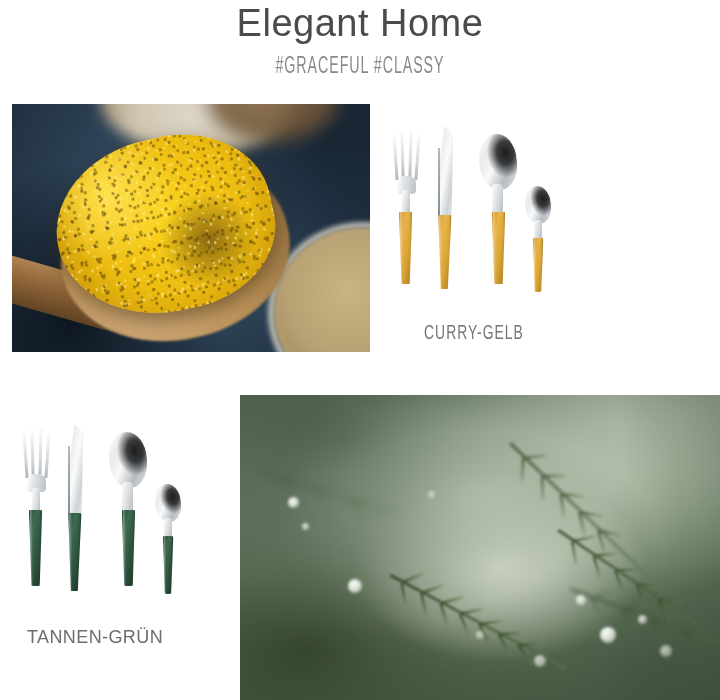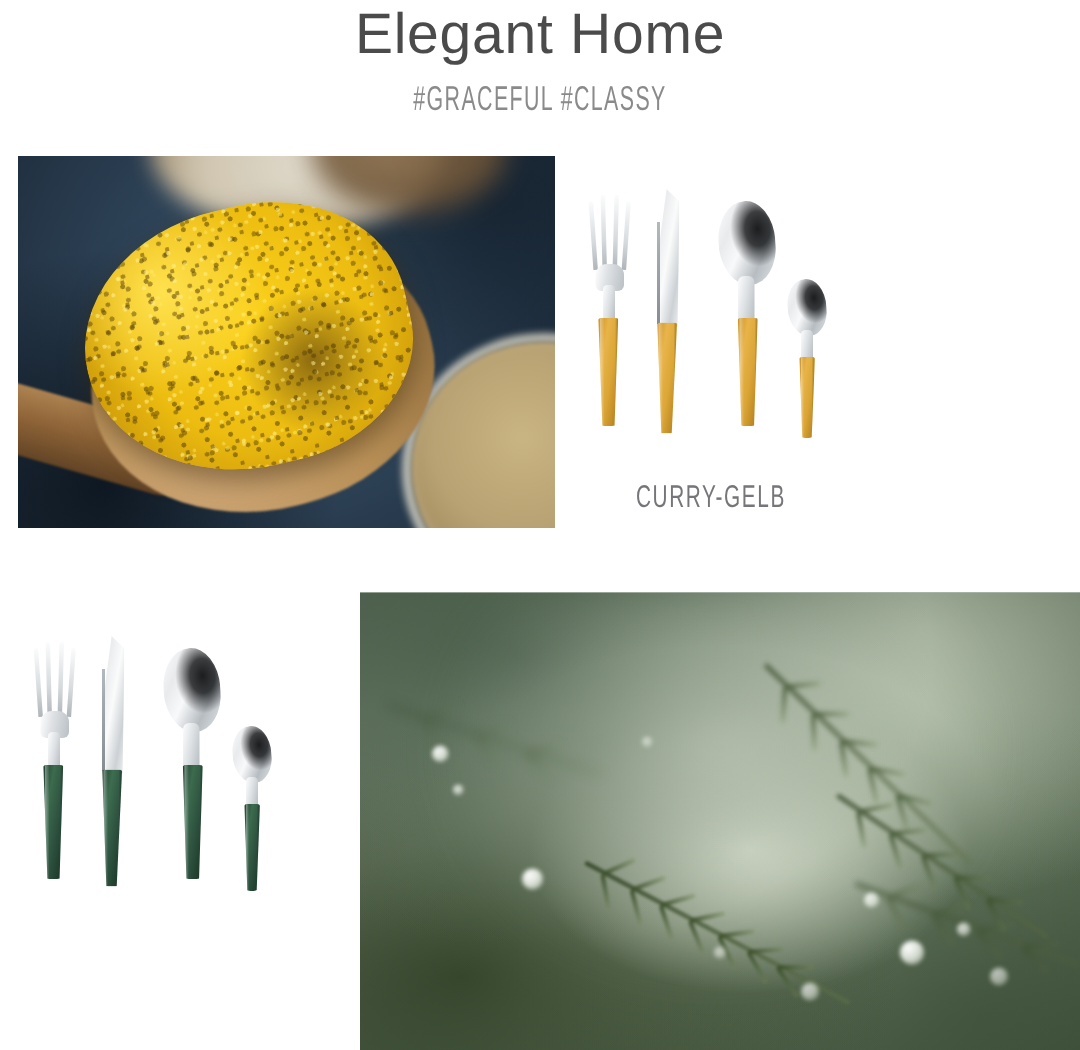--- a/index.html
+++ b/index.html
@@ -386,20 +386,21 @@
       <div class="handle" style="left:106px; top:86px; width:15px; height:76px; background:linear-gradient(100deg,#1f3e2d 0%,#3c6b4e 30%,#2e5340 58%,#17301f 100%); clip-path:polygon(6% 0%, 94% 0%, 78% 100%, 22% 100%);"></div>
     </div>
 
     <div class="piece">
       <div class="spoon-bowl-s" style="left:140px; top:60px; width:26px; height:38px; transform:rotate(-5deg);"></div>
       <div class="spoon-neck" style="left:149px; top:94px; width:8px; height:22px; border-radius:3px;"></div>
       <div class="handle" style="left:147px; top:112px; width:12px; height:58px; background:linear-gradient(100deg,#1f3e2d 0%,#3c6b4e 30%,#2e5340 58%,#17301f 100%); clip-path:polygon(8% 0%, 94% 0%, 76% 100%, 24% 100%);"></div>
     </div>
   </div>
 
+  <div class="swatch-label" id="label-tannen">TANNEN-GRÜN</div>
 
   <div class="photo" id="photo-fir">
     <div class="mist"></div>
     <div class="haze"></div>
 
     <div class="branch" style="left:150px; top:160px; width:200px; height:40px; transform:rotate(28deg); filter:blur(1.1px);">
       <div class="stem"></div>
       <div class="needle" style="left:14px;  top:20px; transform:rotate(-52deg);"></div>
       <div class="needle" style="left:14px;  top:20px; transform:rotate(52deg);"></div>
       <div class="needle" style="left:36px;  top:20px; transform:rotate(-48deg);"></div>

